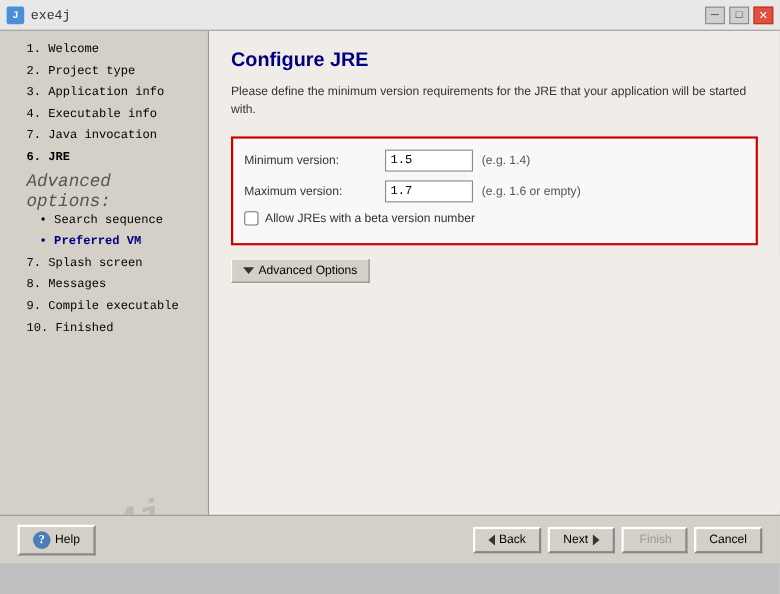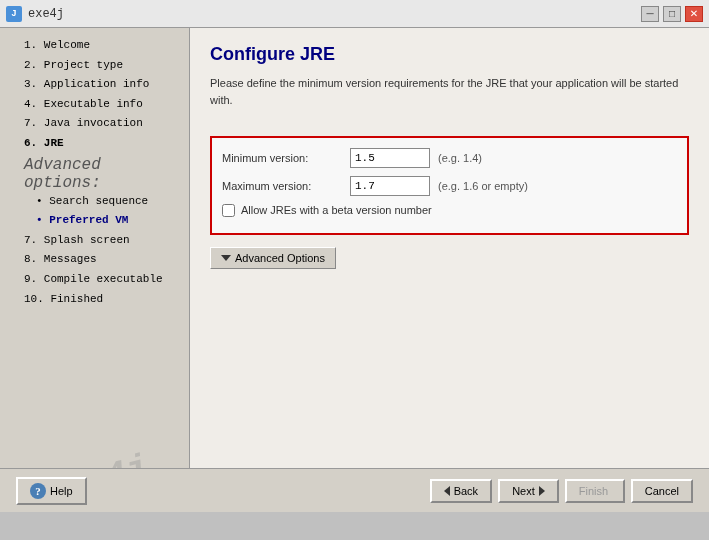--- a/index.html
+++ b/index.html
@@ -128,21 +128,21 @@
       font-size: 18px;
       font-weight: bold;
       color: #000080;
       margin-bottom: 10px;
       font-family: Liberation Sans, sans-serif;
     }
     .content-description {
       font-size: 11px;
       color: #333;
       line-height: 1.5;
-      margin-bottom: 28px;
+      margin-bottom: 16px;
       font-family: Arial, sans-serif;
     }
 
     
     .highlight-box {
       border: 2px solid #cc0000;
       padding: 10px;
       margin-bottom: 12px;
       background: #f8f8f8;
     }
@@ -170,20 +170,21 @@
     }
     .form-hint {
       font-size: 11px;
       color: #555;
       font-family: Arial, sans-serif;
     }
 
     
     .checkbox-row {
       display: flex;
+      align-items: center;
       gap: 6px;
       margin-bottom: 6px;
       font-size: 11px;
       color: #333;
       font-family: Arial, sans-serif;
     }
     .checkbox-row input[type="checkbox"] {
       width: 13px;
       height: 13px;
       cursor: pointer;
@@ -237,21 +238,21 @@
       border: 2px solid;
       border-top-color: #fff;
       border-left-color: #fff;
       border-bottom-color: #888;
       border-right-color: #888;
       padding: 4px 12px;
       font-size: 11px;
       cursor: pointer;
       font-family: Arial, sans-serif;
       min-width: 60px;
-      justify-content: space-between;
+      justify-content: flex-end;
     }
     .nav-btn:disabled {
       color: #999;
     }
     .help-btn {
       display: flex;
       align-items: center;
       gap: 4px;
       background: #d4d0c8;
       border: 2px solid;

